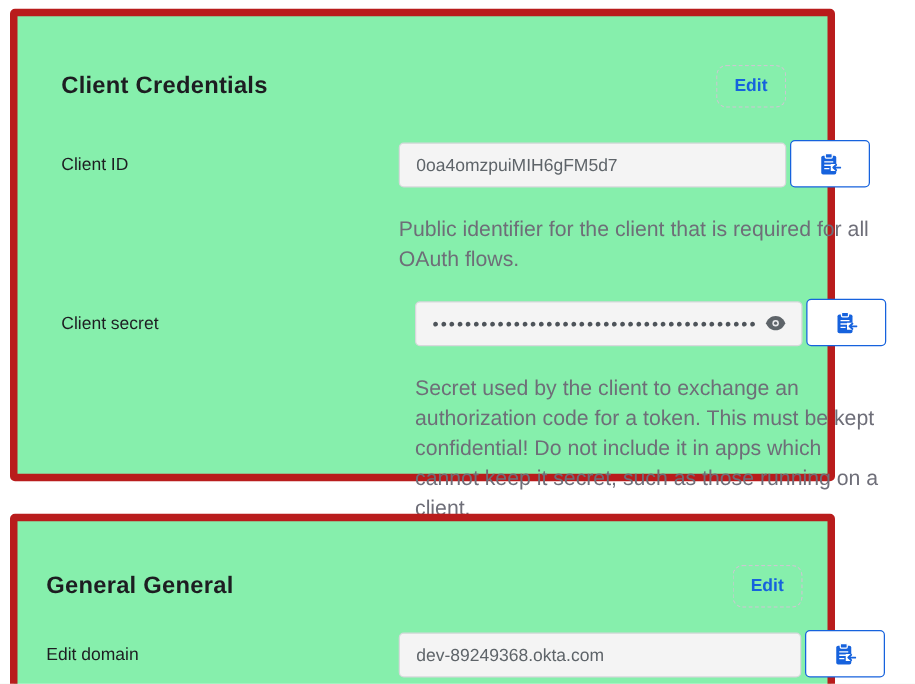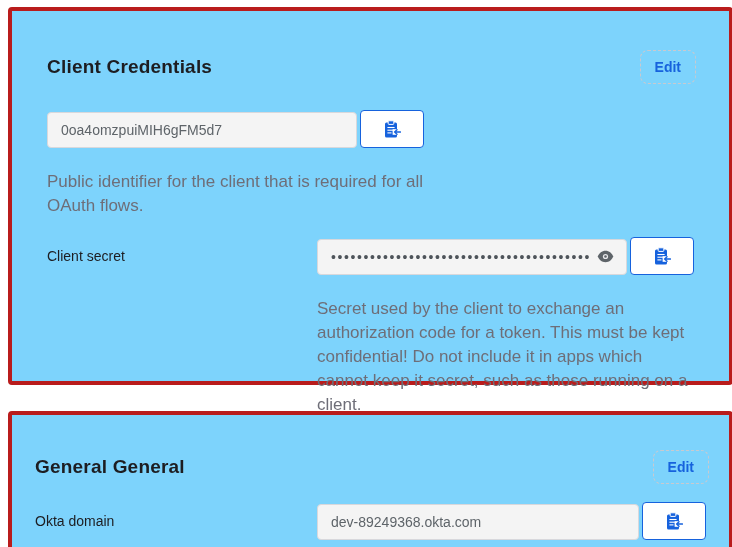--- a/index.html
+++ b/index.html
@@ -4,25 +4,25 @@
 <style>
   * { margin: 0; padding: 0; box-sizing: border-box; }
   html, body {
     width: 732px; height: 547px;
     background: #ffffff;
     overflow: hidden;
     font-family: "Liberation Sans", "DejaVu Sans", sans-serif;
   }
   .card {
     position: relative;
-    width: 725px;
+    width: 660px;
     margin-left: 8px;
-    border: 4px solid #b91c1c;
+    border: 6px solid #b91c1c;
     border-radius: 4px;
-    background: #7dd3fc;
+    background: #86efac;
   }
   .card-1 { margin-top: 7px; height: 378px; padding: 38px 33px 30px 35px; }
   .card-2 { margin-top: 26px; min-height: 230px; padding: 34px 20px 30px 23px; }
 
   .card-header {
     display: flex;
     justify-content: space-between;
     align-items: center;
     height: 36px;
   }
@@ -50,21 +50,21 @@
   .field-row { display: flex; align-items: flex-start; }
   .card-1 .field-row .field-label { width: 270px; }
   .card-2 .field-row .field-label { width: 282px; }
   .field-label {
     flex: 0 0 auto;
     padding-top: 10px;
     font-size: 14px;
     color: #1d1d21;
   }
   .row-client-id { margin-top: 26px; }
-  .row-client-secret { margin-top: 20px; }
+  .row-client-secret { margin-top: 20px; gap: 13px; }
   .row-okta-domain { margin-top: 18px; }
 
   .field-control { flex: 0 0 auto; }
   .input-group { display: flex; align-items: center; }
   .text-input {
     position: relative;
     display: flex;
     align-items: center;
     height: 36px;
     background: #f4f4f4;
@@ -121,20 +121,21 @@
 
 <section class="card card-1">
   <div class="card-header">
     <h2 class="card-title">Client Credentials</h2>
     <span class="edit-wrap">
       <a class="edit-link">Edit</a>
     </span>
   </div>
 
   <div class="field-row row-client-id">
+    <div class="field-label">Client ID</div>
     <div class="field-control">
       <div class="input-group">
         <div class="text-input">0oa4omzpuiMIH6gFM5d7</div>
         <button class="copy-btn">
           <span style="display:flex">
             <svg width="17" height="19" viewBox="0 0 17 19">
               <rect x="1" y="2.5" width="12" height="15" rx="1.5" fill="#1662dd"></rect>
               <rect x="4.2" y="0.8" width="5.6" height="3.6" rx="0.8" fill="#1662dd" stroke="#ffffff" stroke-width="1"></rect>
               <line x1="3.4" y1="7.5" x2="10.6" y2="7.5" stroke="#ffffff" stroke-width="1.1"></line>
               <line x1="3.4" y1="10.2" x2="10.6" y2="10.2" stroke="#ffffff" stroke-width="1.1"></line>
@@ -184,21 +185,21 @@
 
 <section class="card card-2">
   <div class="card-header">
     <h2 class="card-title">General General</h2>
     <span class="edit-wrap">
       <a class="edit-link">Edit</a>
     </span>
   </div>
 
   <div class="field-row row-okta-domain">
-    <div class="field-label">Okta domain</div>
+    <div class="field-label">Edit domain</div>
     <div class="field-control">
       <div class="input-group">
         <div class="text-input">dev-89249368.okta.com</div>
         <button class="copy-btn">
           <span style="display:flex">
             <svg width="17" height="19" viewBox="0 0 17 19">
               <rect x="1" y="2.5" width="12" height="15" rx="1.5" fill="#1662dd"></rect>
               <rect x="4.2" y="0.8" width="5.6" height="3.6" rx="0.8" fill="#1662dd" stroke="#ffffff" stroke-width="1"></rect>
               <line x1="3.4" y1="7.5" x2="10.6" y2="7.5" stroke="#ffffff" stroke-width="1.1"></line>
               <line x1="3.4" y1="10.2" x2="10.6" y2="10.2" stroke="#ffffff" stroke-width="1.1"></line>

